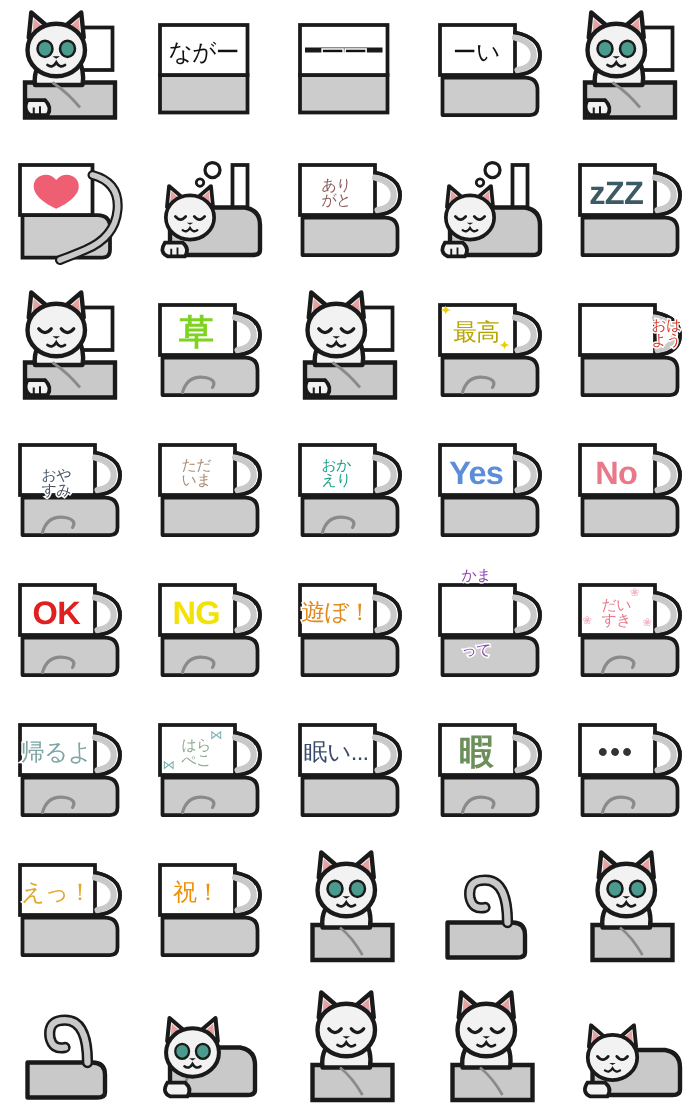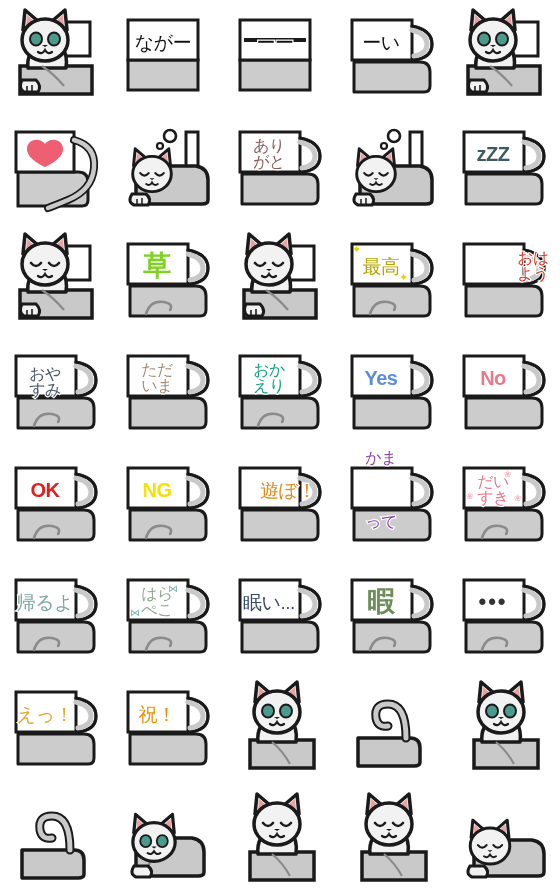--- a/index.html
+++ b/index.html
@@ -53,24 +53,24 @@
     line-height: 1.0;
     text-align: center;
     pointer-events: none;
     white-space: nowrap;
     letter-spacing: -0.5px;
   }
   .bubbletext .ln {
     display: block;
   }
   .t-1line .ln { font-size: 19px; }
-  .t-2line .ln { font-size: 16px; }
+  .t-2line .ln { font-size: 12px; }
   .t-kanji .ln { font-size: 28px; font-weight: bold; }
   .t-dots .ln { font-size: 22px; font-weight: bold; letter-spacing: 2px; }
-  .t-lat .ln { font-size: 20px; font-weight: bold; }
+  .t-lat .ln { font-size: 26px; font-weight: bold; }
   .outline {
     -webkit-text-stroke: 2.4px #ffffff;
     paint-order: stroke fill;
   }
   .deco {
     position: absolute;
     pointer-events: none;
     font-size: 9px;
     line-height: 1;
   }
@@ -454,21 +454,21 @@
     </div>
     <div class="cell">
       <div class="art">
         <svg viewBox="0 0 96 96" xmlns="http://www.w3.org/2000/svg">
           <path d="M10 54 L76 54 Q86 54 86 64 L86 78 Q86 84 80 84 L10 84 Z" fill="#cccccc" stroke="#1a1a1a" stroke-width="3" stroke-linejoin="round"></path>
           <rect x="8" y="12" width="60" height="40" fill="#ffffff" stroke="#1a1a1a" stroke-width="3"></rect>
           <path d="M68 18 Q88 22 88 36 Q88 50 70 52" fill="none" stroke="#1a1a1a" stroke-width="3" stroke-linecap="round"></path>
           <path d="M68 22 Q83 26 83 36 Q83 46 70 48" fill="none" stroke="#c9c9c9" stroke-width="5" stroke-linecap="round"></path>
           <path d="M68 18 Q88 22 88 36 Q88 50 70 52" fill="none" stroke="#1a1a1a" stroke-width="3" stroke-linecap="round" opacity="0.9"></path>
         </svg>
-        <div class="bubbletext t-1line" style="color: rgb(224, 139, 30); padding-left: 19px;">
+        <div class="bubbletext t-1line" style="color: rgb(224, 139, 30);">
           <span class="ln outline">遊ぼ！</span>
         </div>
       </div>
     </div>
     <div class="cell">
       <div class="art">
         <svg viewBox="0 0 96 96" xmlns="http://www.w3.org/2000/svg">
           <path d="M10 54 L76 54 Q86 54 86 64 L86 78 Q86 84 80 84 L10 84 Z" fill="#cccccc" stroke="#1a1a1a" stroke-width="3" stroke-linejoin="round"></path>
           <rect x="8" y="12" width="60" height="40" fill="#ffffff" stroke="#1a1a1a" stroke-width="3"></rect>
           <path d="M68 18 Q88 22 88 36 Q88 50 70 52" fill="none" stroke="#1a1a1a" stroke-width="3" stroke-linecap="round"></path>

